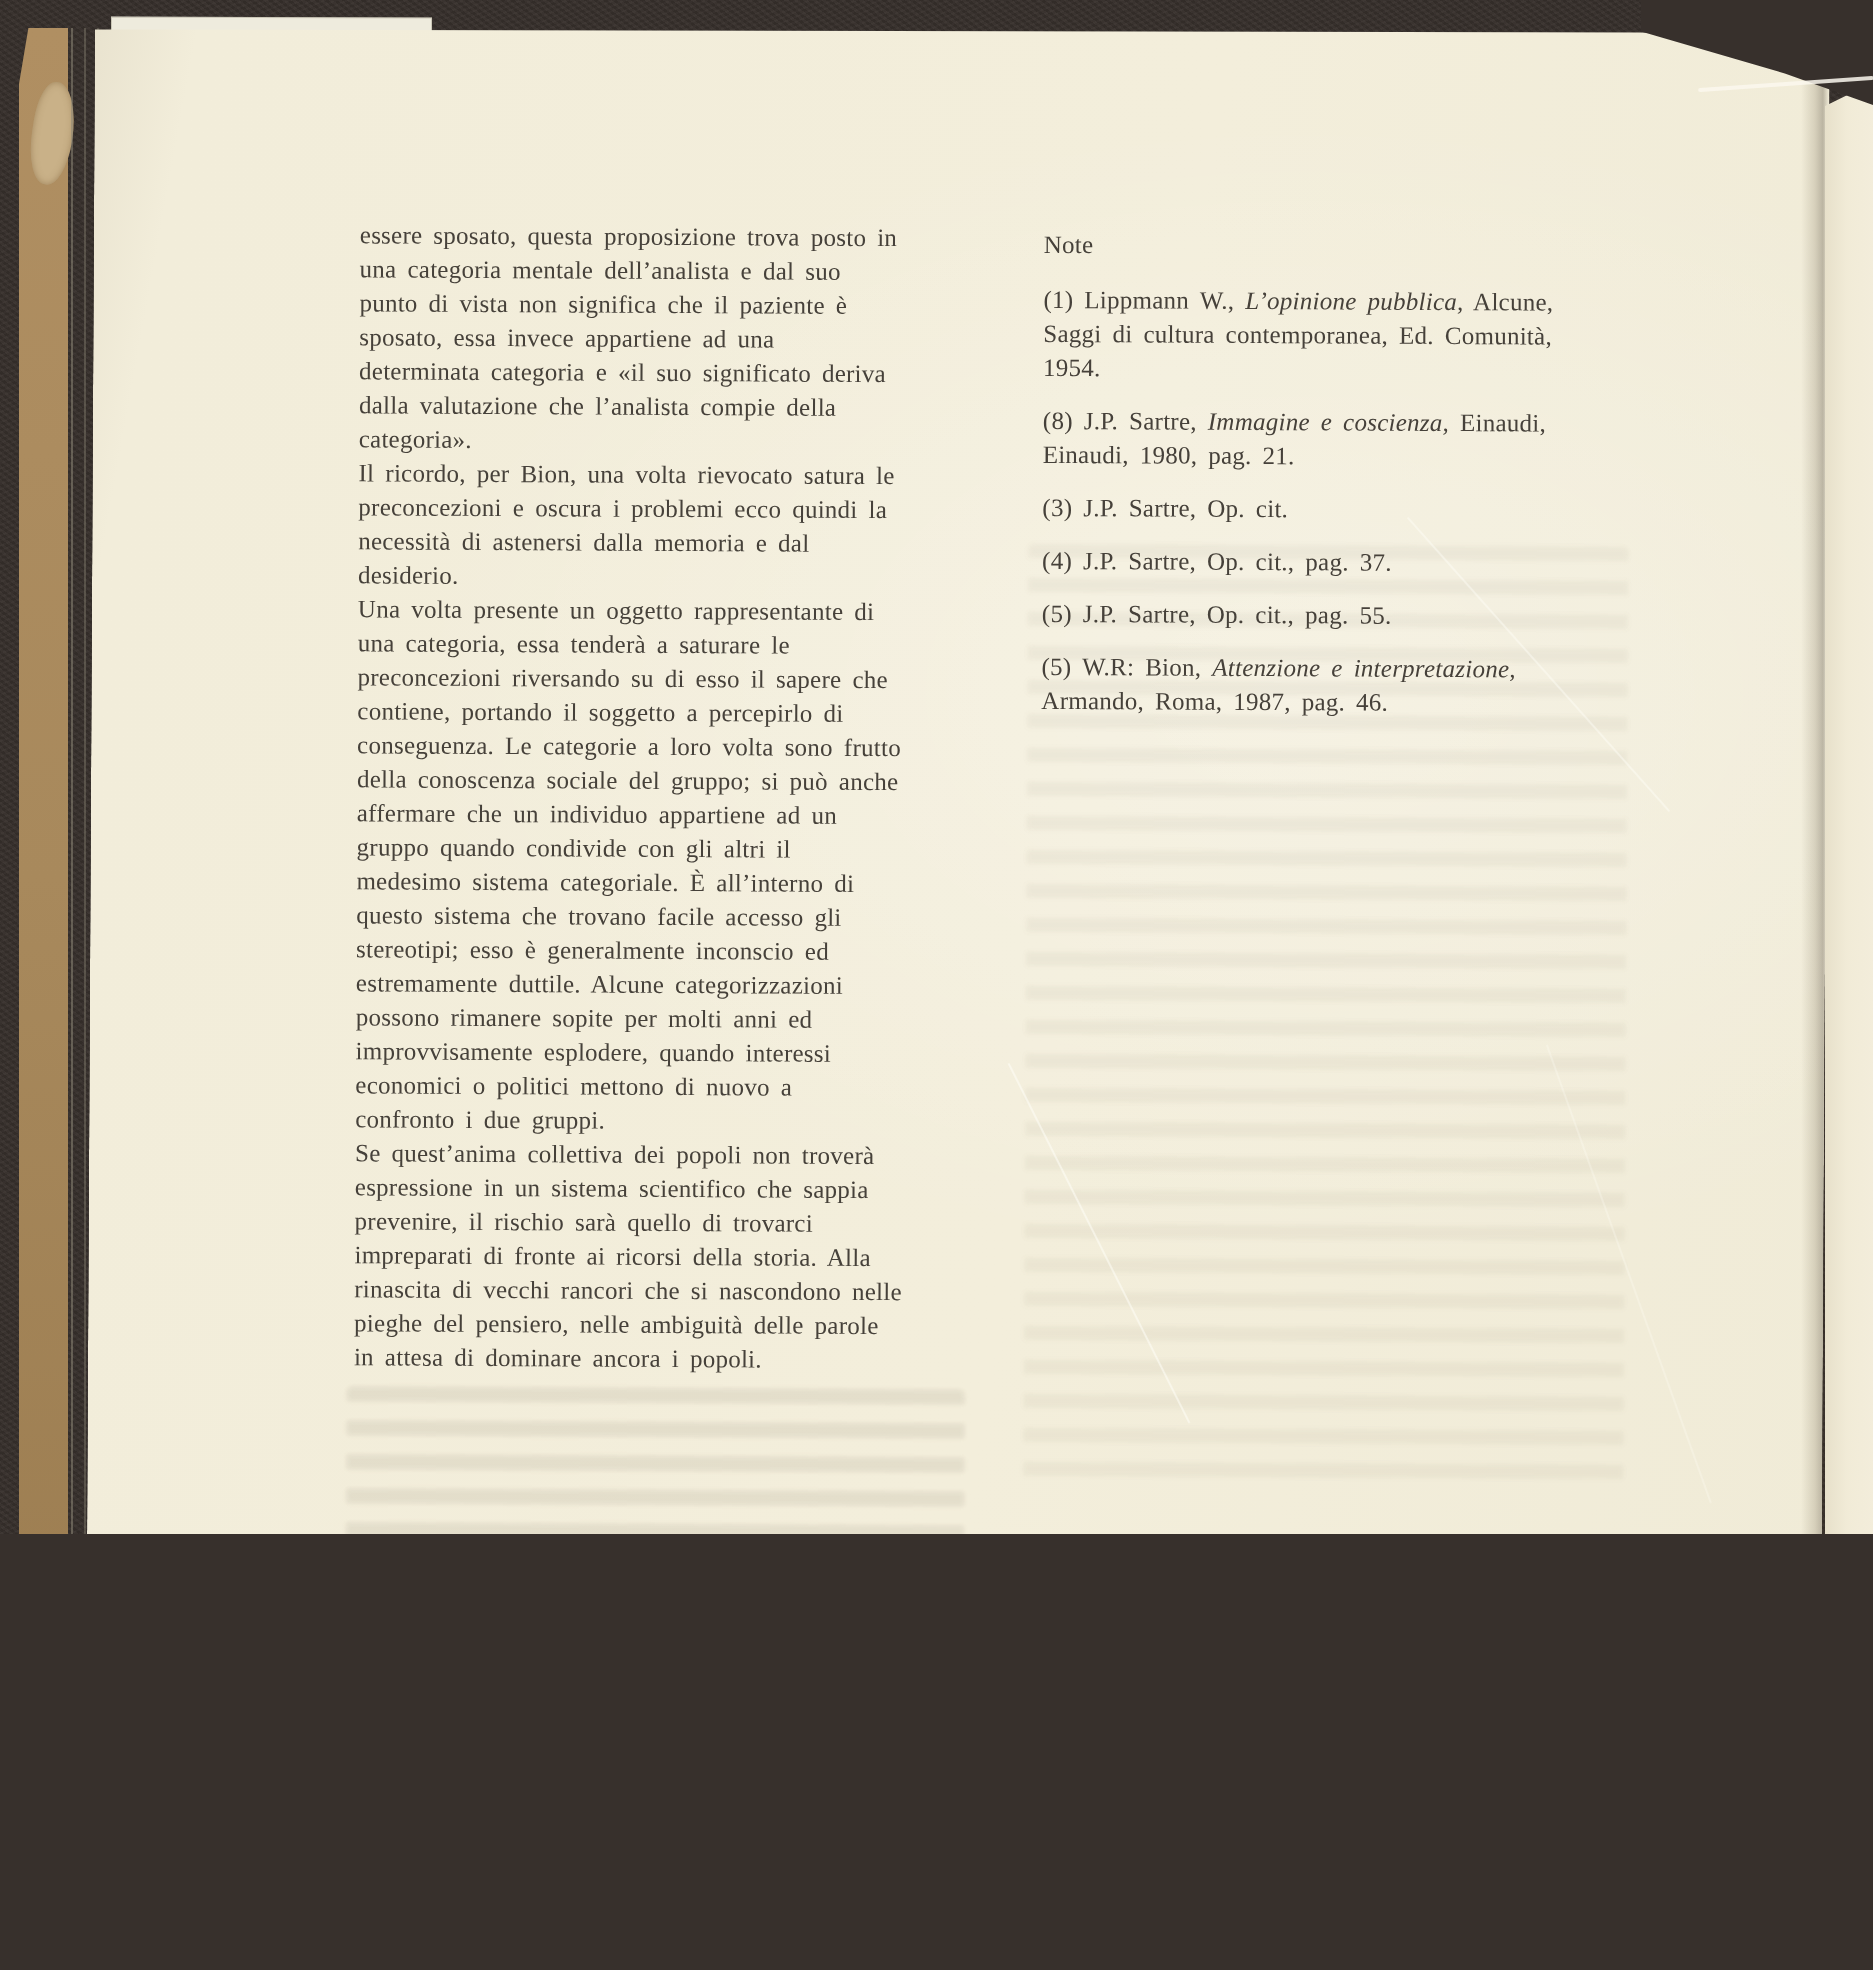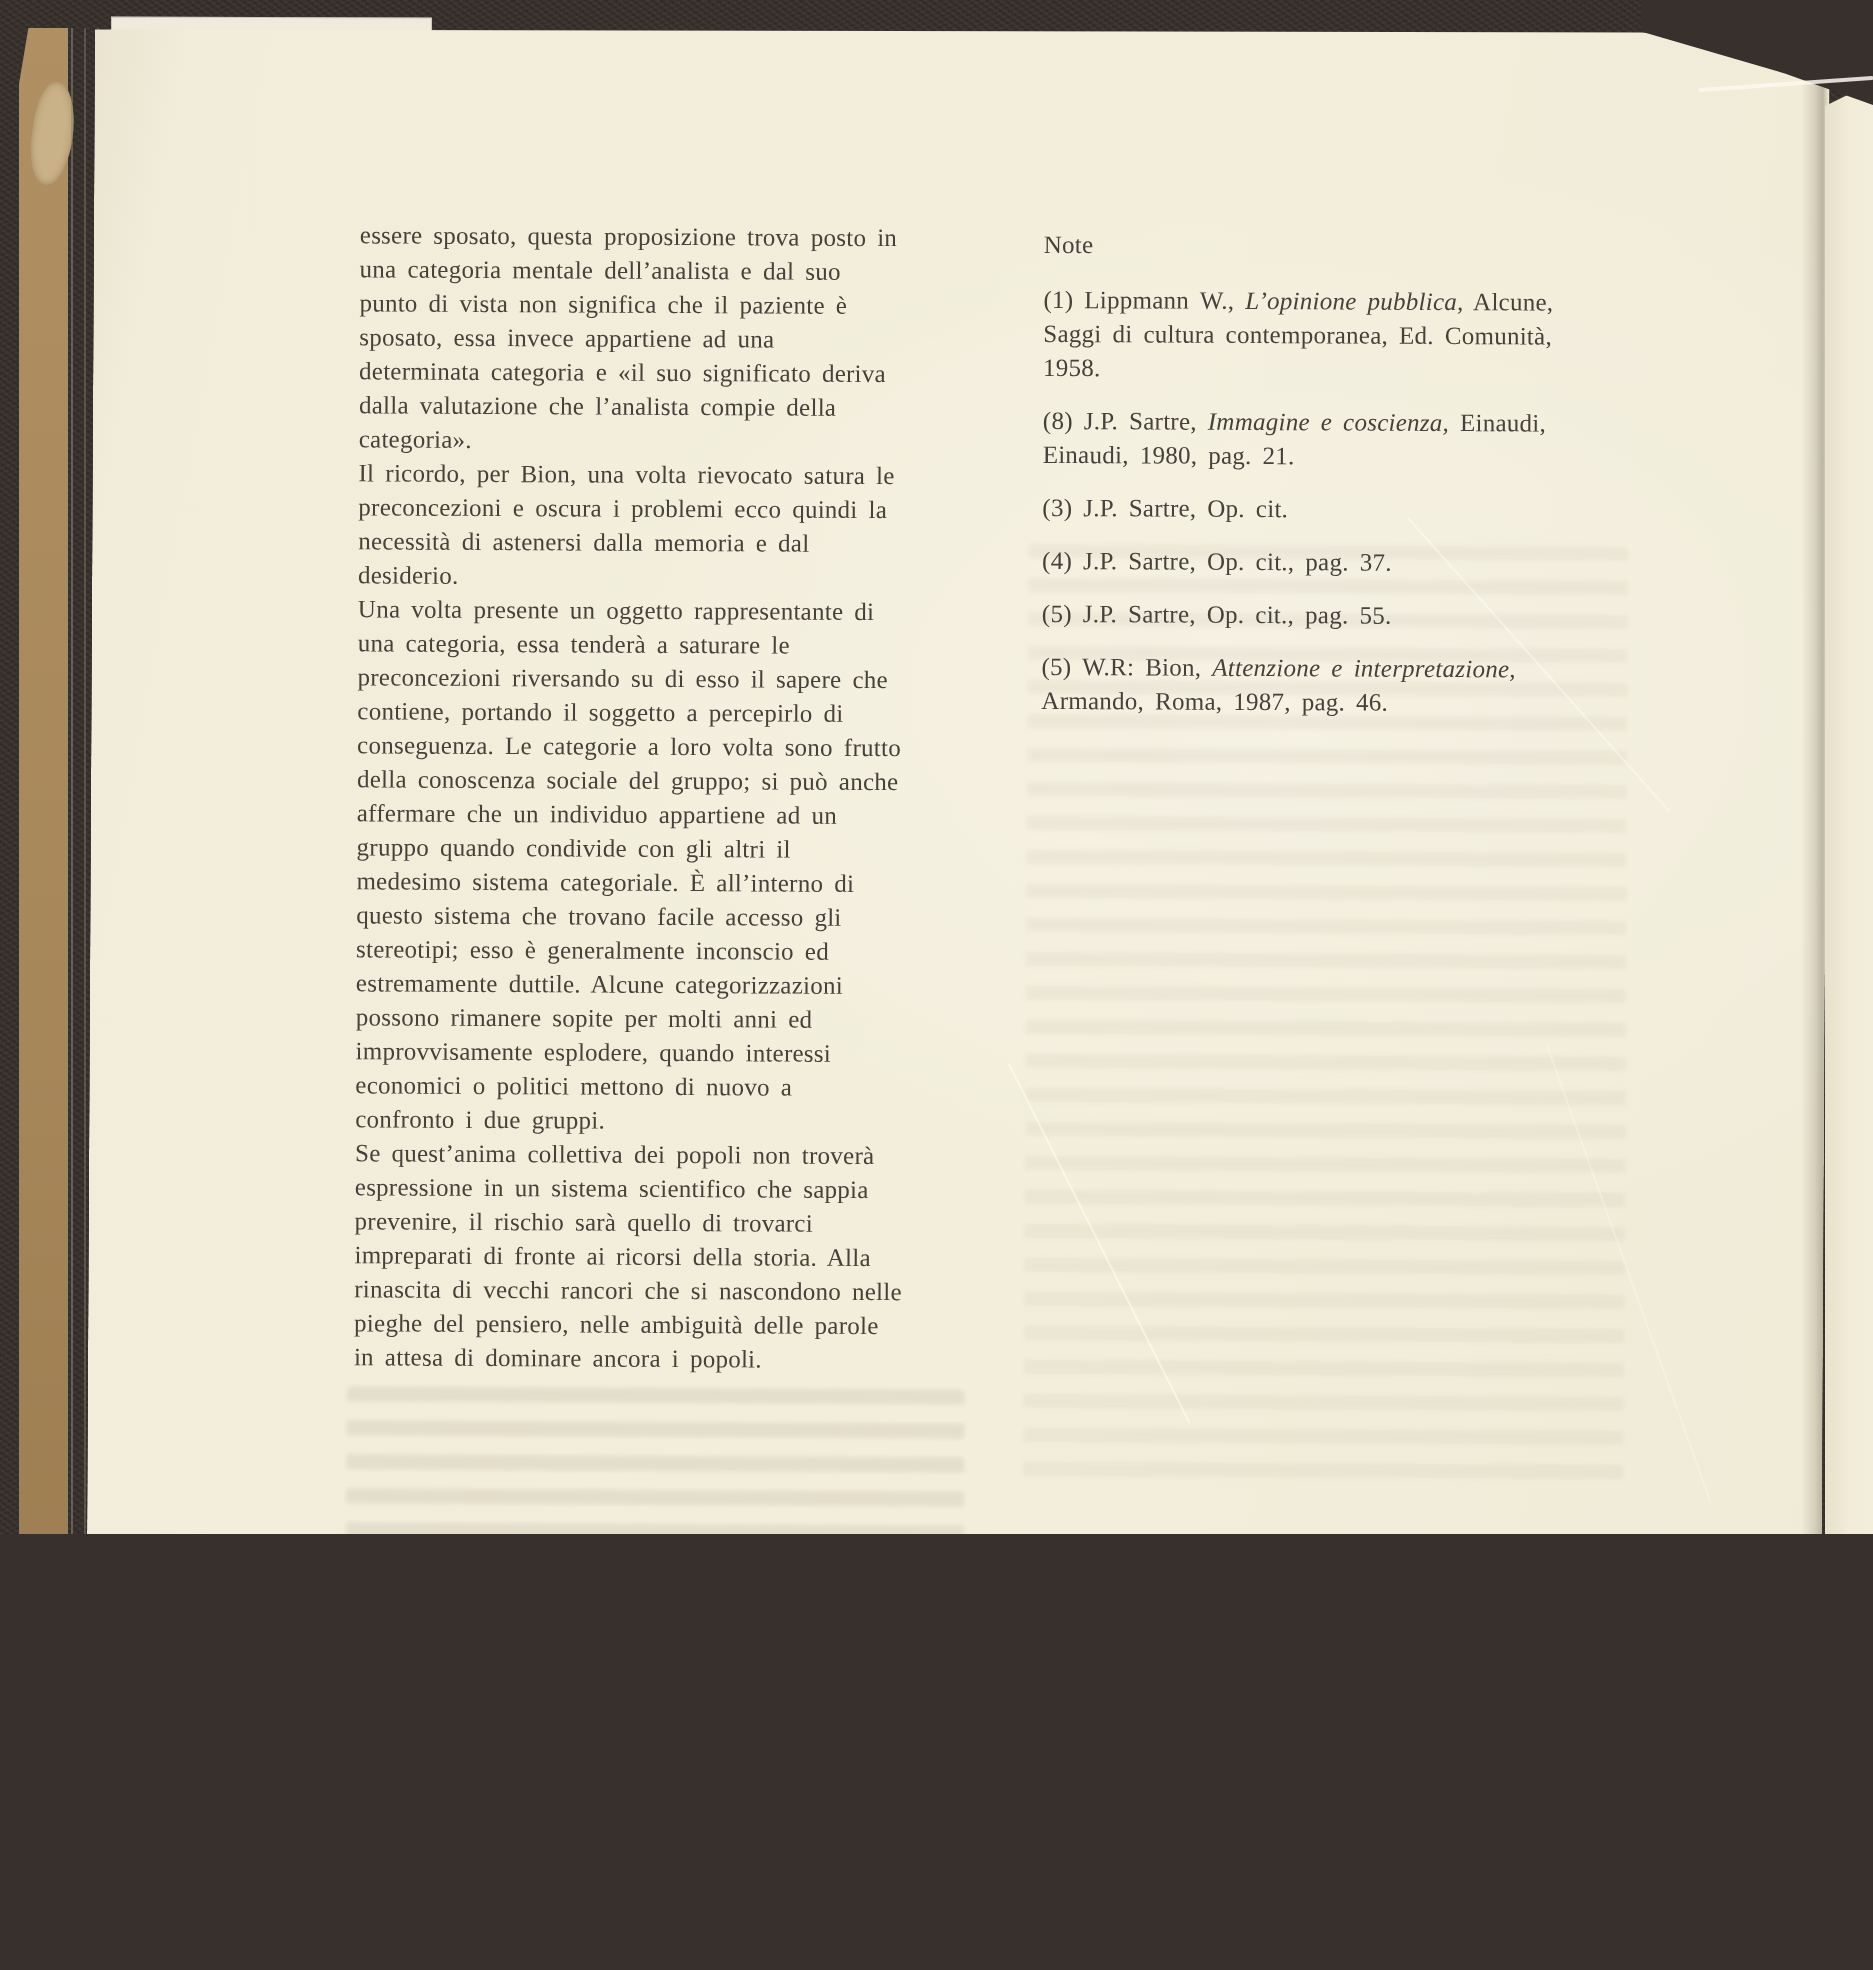--- a/index.html
+++ b/index.html
@@ -204,21 +204,21 @@
         <div class="tl">pieghe del pensiero, nelle ambiguità delle parole</div>
         <div class="tl">in attesa di dominare ancora i popoli.</div>
       </div>
 
     <div class="col notes-col">
       <div class="notes-heading">Note</div>
       <div>
           <div class="note">
             <div class="tl"><span class="rm">(1) Lippmann W., </span><span class="it">L’opinione pubblica,</span><span class="rm"> Alcune,</span></div>
             <div class="tl"><span class="rm">Saggi di cultura contemporanea, Ed. Comunità,</span></div>
-            <div class="tl"><span class="rm">1958.</span></div>
+            <div class="tl"><span class="rm">1954.</span></div>
           </div>
           <div class="note">
             <div class="tl"><span class="rm">(8) J.P. Sartre, </span><span class="it">Immagine e coscienza,</span><span class="rm"> Einaudi,</span></div>
             <div class="tl"><span class="rm">Einaudi, 1980, pag. 21.</span></div>
           </div>
           <div class="note">
             <div class="tl"><span class="rm">(3) J.P. Sartre, Op. cit.</span></div>
           </div>
           <div class="note">
             <div class="tl"><span class="rm">(4) J.P. Sartre, Op. cit., pag. 37.</span></div>

